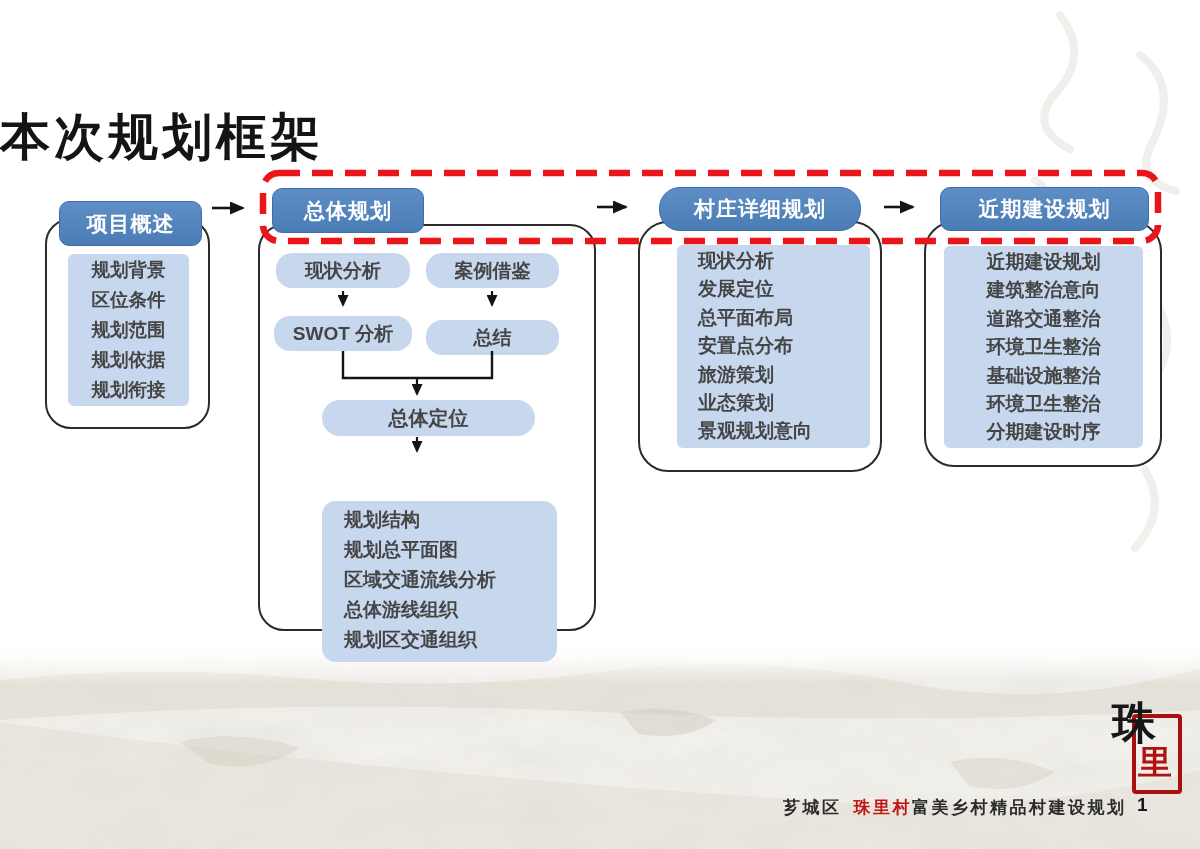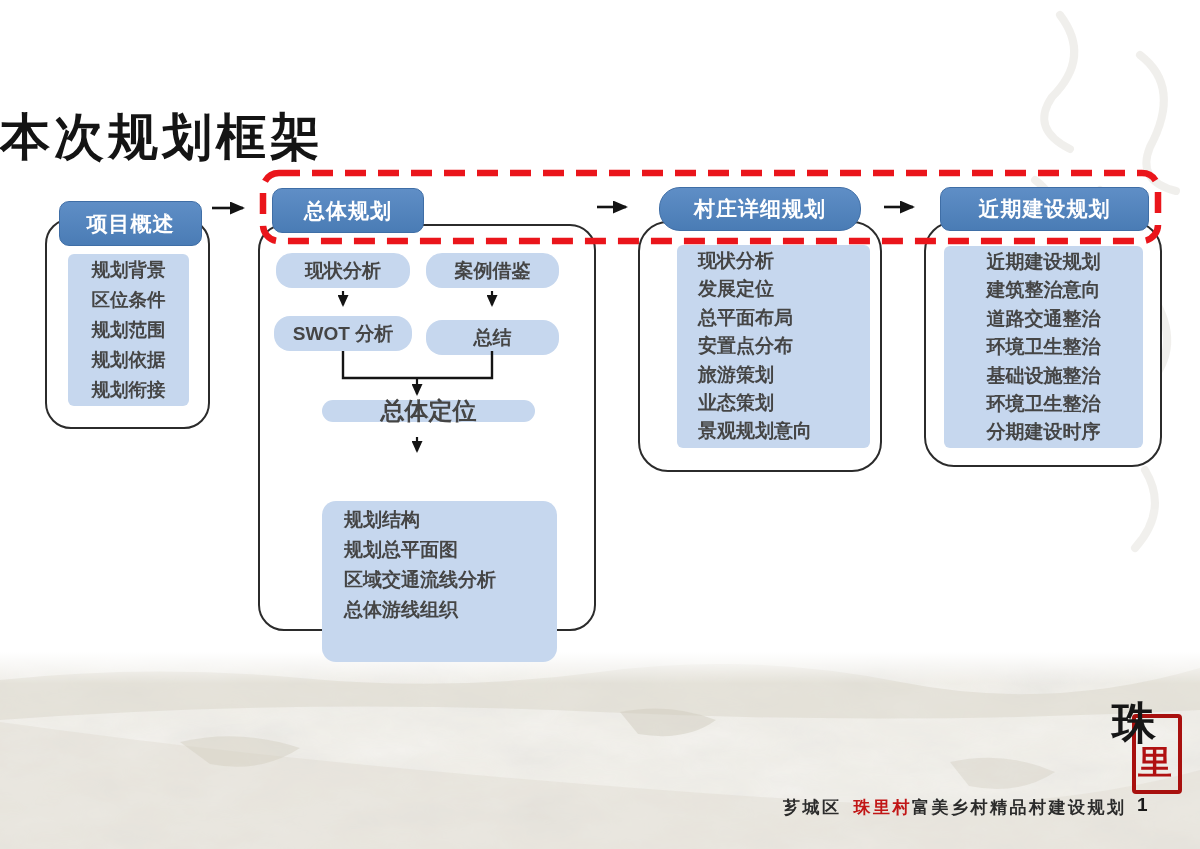--- a/index.html
+++ b/index.html
@@ -94,26 +94,27 @@
     <div class="line">规划依据</div>
     <div class="line">规划衔接</div>
   </div>
 
   <div class="container" style="left:258px;top:224px;width:334px;height:403px;"></div>
   <div class="hdr" style="left:272px;top:188px;width:150px;height:43px;">总体规划</div>
   <div class="pill" style="left:276px;top:253px;width:134px;height:35px;">现状分析</div>
   <div class="pill" style="left:426px;top:253px;width:133px;height:35px;">案例借鉴</div>
   <div class="pill" style="left:274px;top:316px;width:138px;height:35px;">SWOT 分析</div>
   <div class="pill" style="left:426px;top:320px;width:133px;height:35px;">总结</div>
-  <div class="pill" style="left:322px;top:400px;width:213px;height:22px;border-radius:18px;font-size:24px;">总体定位</div>
+  <div class="pill" style="left:322px;top:400px;width:213px;height:36px;border-radius:18px;font-size:20px;">总体定位</div>
   <div class="lbox c2big" style="left:322px;top:457px;width:213px;height:157px;padding:4px 0 0 22px;border-radius:14px;margin-top:44px;">
     <div class="line">规划结构</div>
     <div class="line">规划总平面图</div>
     <div class="line">区域交通流线分析</div>
     <div class="line">总体游线组织</div>
+    <div class="line">规划区交通组织</div>
   </div>
 
   <div class="container" style="left:638px;top:221px;width:240px;height:247px;border-radius:30px;"></div>
   <div class="hdr" style="left:659px;top:187px;width:200px;height:42px;border-radius:21px;">村庄详细规划</div>
   <div class="lbox c3" style="left:677px;top:245px;width:172px;height:201px;padding:2px 0 0 21px;">
     <div class="line">现状分析</div>
     <div class="line">发展定位</div>
     <div class="line">总平面布局</div>
     <div class="line">安置点分布</div>
     <div class="line">旅游策划</div>

